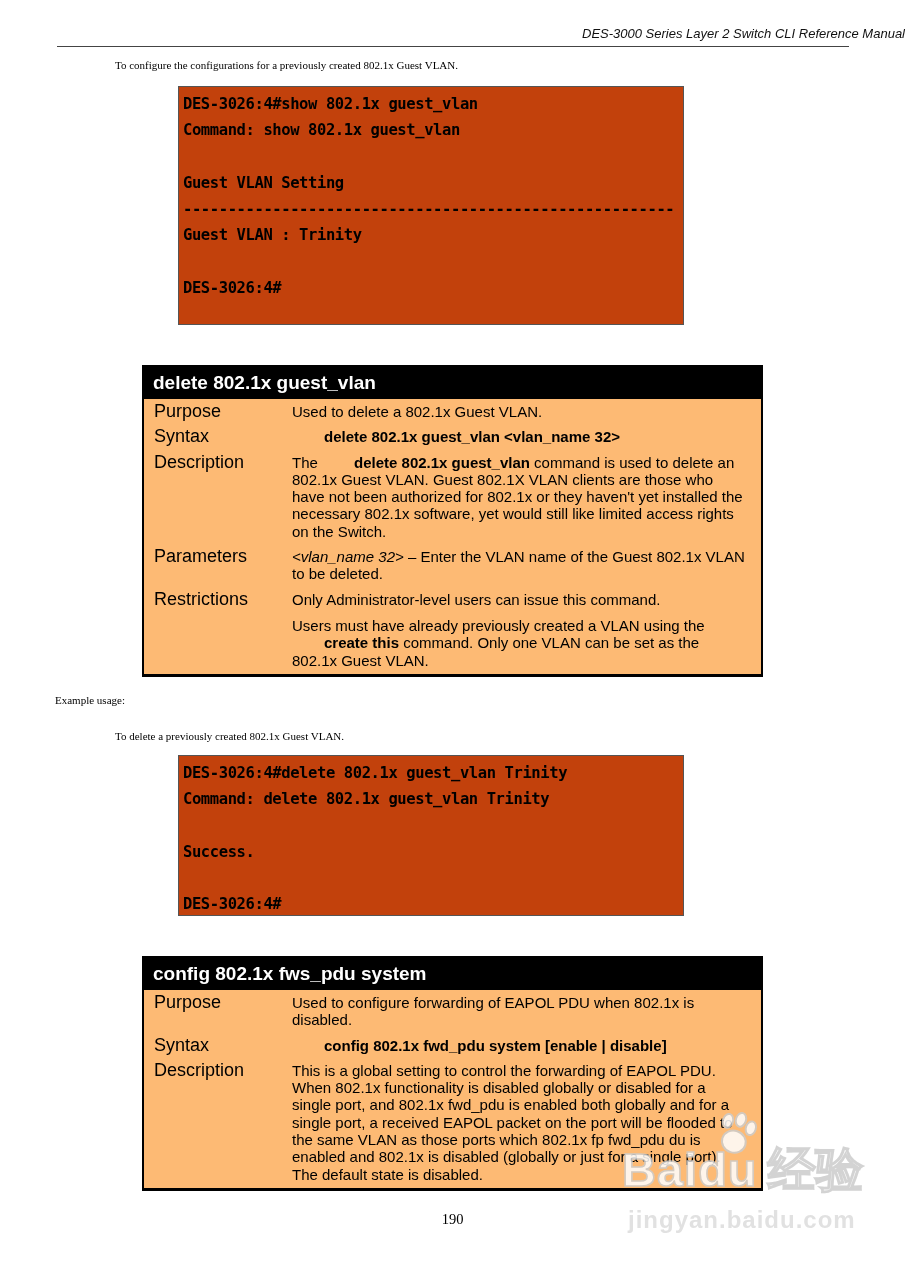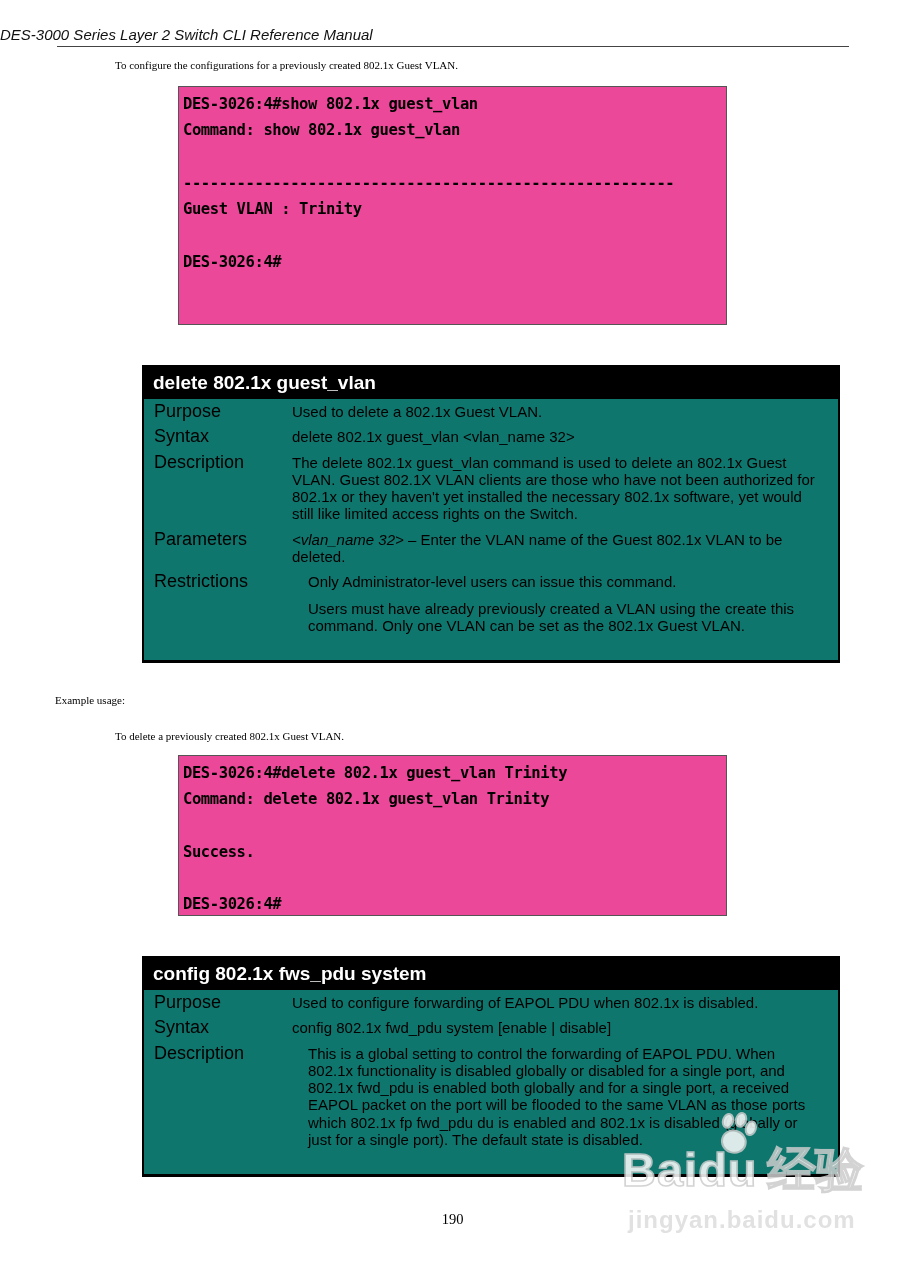--- a/index.html
+++ b/index.html
@@ -9,24 +9,24 @@
     width: 905px;
     height: 1280px;
     background: #ffffff;
     overflow: hidden;
     font-family: "Liberation Sans", sans-serif;
     color: #000;
   }
   
   .doc-header {
     position: absolute; top: 26px; left: 0; width: 100%;
-    text-align: left;
+    text-align: right;
     font-family: "Liberation Sans", sans-serif;
     font-style: italic;
-    font-size: 15px;
+    font-size: 13px;
     color: #111;
   }
   .header-rule {
     position: absolute; top: 46px; left: 57px; width: 792px;
     border-top: 1.5px solid #444;
   }
   
   .serif-line {
     position: absolute;
     font-family: "Liberation Serif", serif;
@@ -35,78 +35,78 @@
     white-space: nowrap;
   }
   #intro-line    { top: 59px;  left: 115px; }
   #example-usage { top: 694px; left: 55px;  }
   #example-intro { top: 730px; left: 115px; }
   #page-number   { top: 1211px; left: 0; width: 100%; text-align: center; font-size: 14.5px; }
   
   .code-box {
     position: absolute;
     left: 178px;
-    width: 549px;
+    width: 506px;
     border: 1px solid #555;
-    background: #ec4899;
+    background: #c2410c;
     padding: 4px 4px 2px 4px;
     overflow: hidden;
   }
   #code-box-1 { top: 86px;  height: 239px; }
   #code-box-2 { top: 755px; height: 161px; }
   .code-line {
     font-family: "DejaVu Sans Mono", "Liberation Mono", monospace;
     font-weight: bold;
     font-size: 15.5px;
     line-height: 26.3px;
     height: 26.3px;
     white-space: pre;
     color: #000;
     letter-spacing: -0.4px;
   }
   
   .cmd-table {
     position: absolute;
     left: 142px;
-    width: 698px;
-    background: #0f766e;
+    width: 621px;
+    background: #fdba74;
     border: 2px solid #000;
     border-bottom-width: 3px;
   }
   #table-1 { top: 365px; }
   #table-2 { top: 956px; }
   .cmd-table-header {
     background: #000;
     color: #fff;
     font-weight: bold;
     font-size: 19px;
     padding: 5px 8px 6px 9px;
     line-height: 21px;
   }
   .cmd-row {
     display: grid;
     grid-template-columns: 148px 1fr;
     padding: 4px 0;
   }
   .cmd-row:first-of-type { padding-top: 9px; }
-  .cmd-row:last-of-type  { padding-bottom: 26px; gap: 16px; }
+  .cmd-row:last-of-type  { padding-bottom: 5px; }
   .cmd-label {
     padding-left: 10px;
     font-size: 18px;
     line-height: 17.3px;
     color: #000;
   }
   .cmd-value {
     padding-right: 14px;
     font-size: 15px;
     line-height: 17.3px;
     color: #000;
   }
   .cmd-value p + p { margin-top: 9px; }
-  .b { font-weight: normal; }
+  .b { font-weight: bold; margin-left: 32px; }
   .i { font-style: italic; }
   
   .watermark {
     position: absolute;
     top: 1138px;
     left: 622px;
     width: 270px;
     opacity: 0.85;
     pointer-events: none;
   }
@@ -155,20 +155,21 @@
 
   <div class="doc-header">DES-3000 Series Layer 2 Switch CLI Reference Manual</div>
   <div class="header-rule"></div>
 
   <div class="serif-line" id="intro-line">To configure the configurations for a previously created 802.1x Guest VLAN.</div>
 
   <div class="code-box" id="code-box-1">
     <div class="code-line">DES-3026:4#show 802.1x guest_vlan</div>
     <div class="code-line">Command: show 802.1x guest_vlan</div>
     <div class="code-line"></div>
+    <div class="code-line">Guest VLAN Setting</div>
     <div class="code-line">-------------------------------------------------------</div>
     <div class="code-line">Guest VLAN : Trinity</div>
     <div class="code-line"></div>
     <div class="code-line">DES-3026:4#</div>
   </div>
 
   <div class="cmd-table" id="table-1">
     <div class="cmd-table-header">delete 802.1x guest_vlan</div>
     <div class="cmd-row">
       <div class="cmd-label">Purpose</div>

